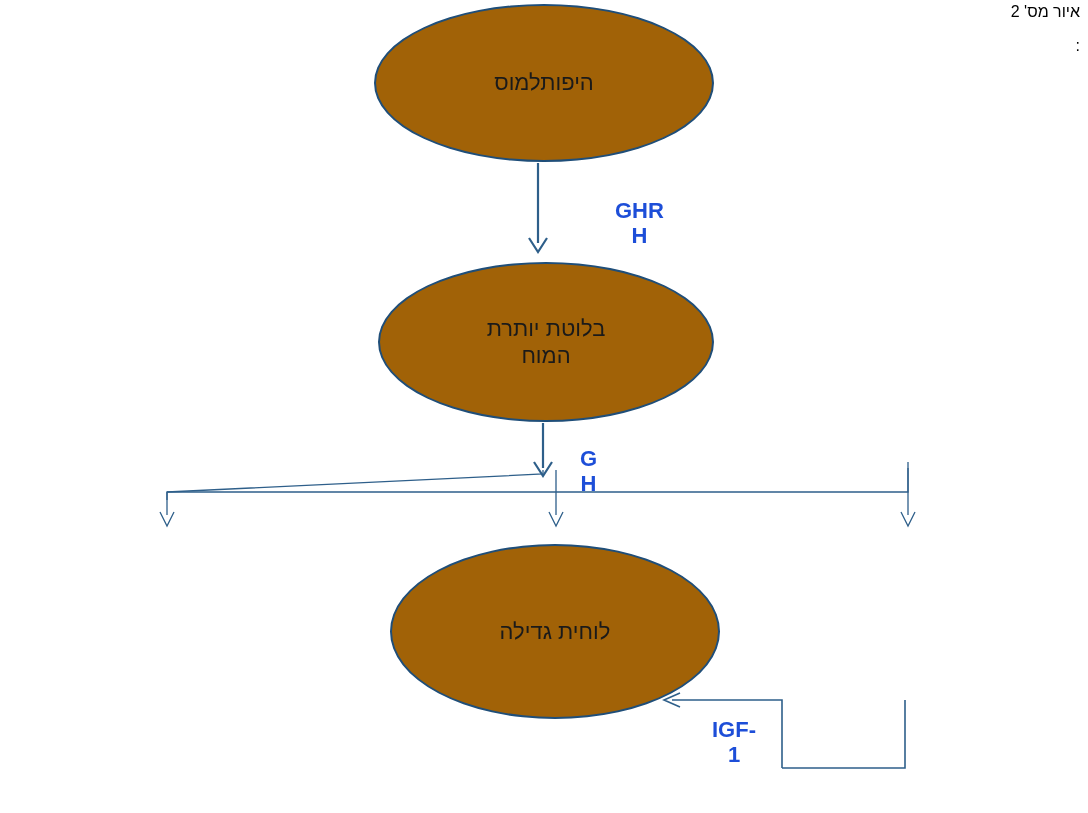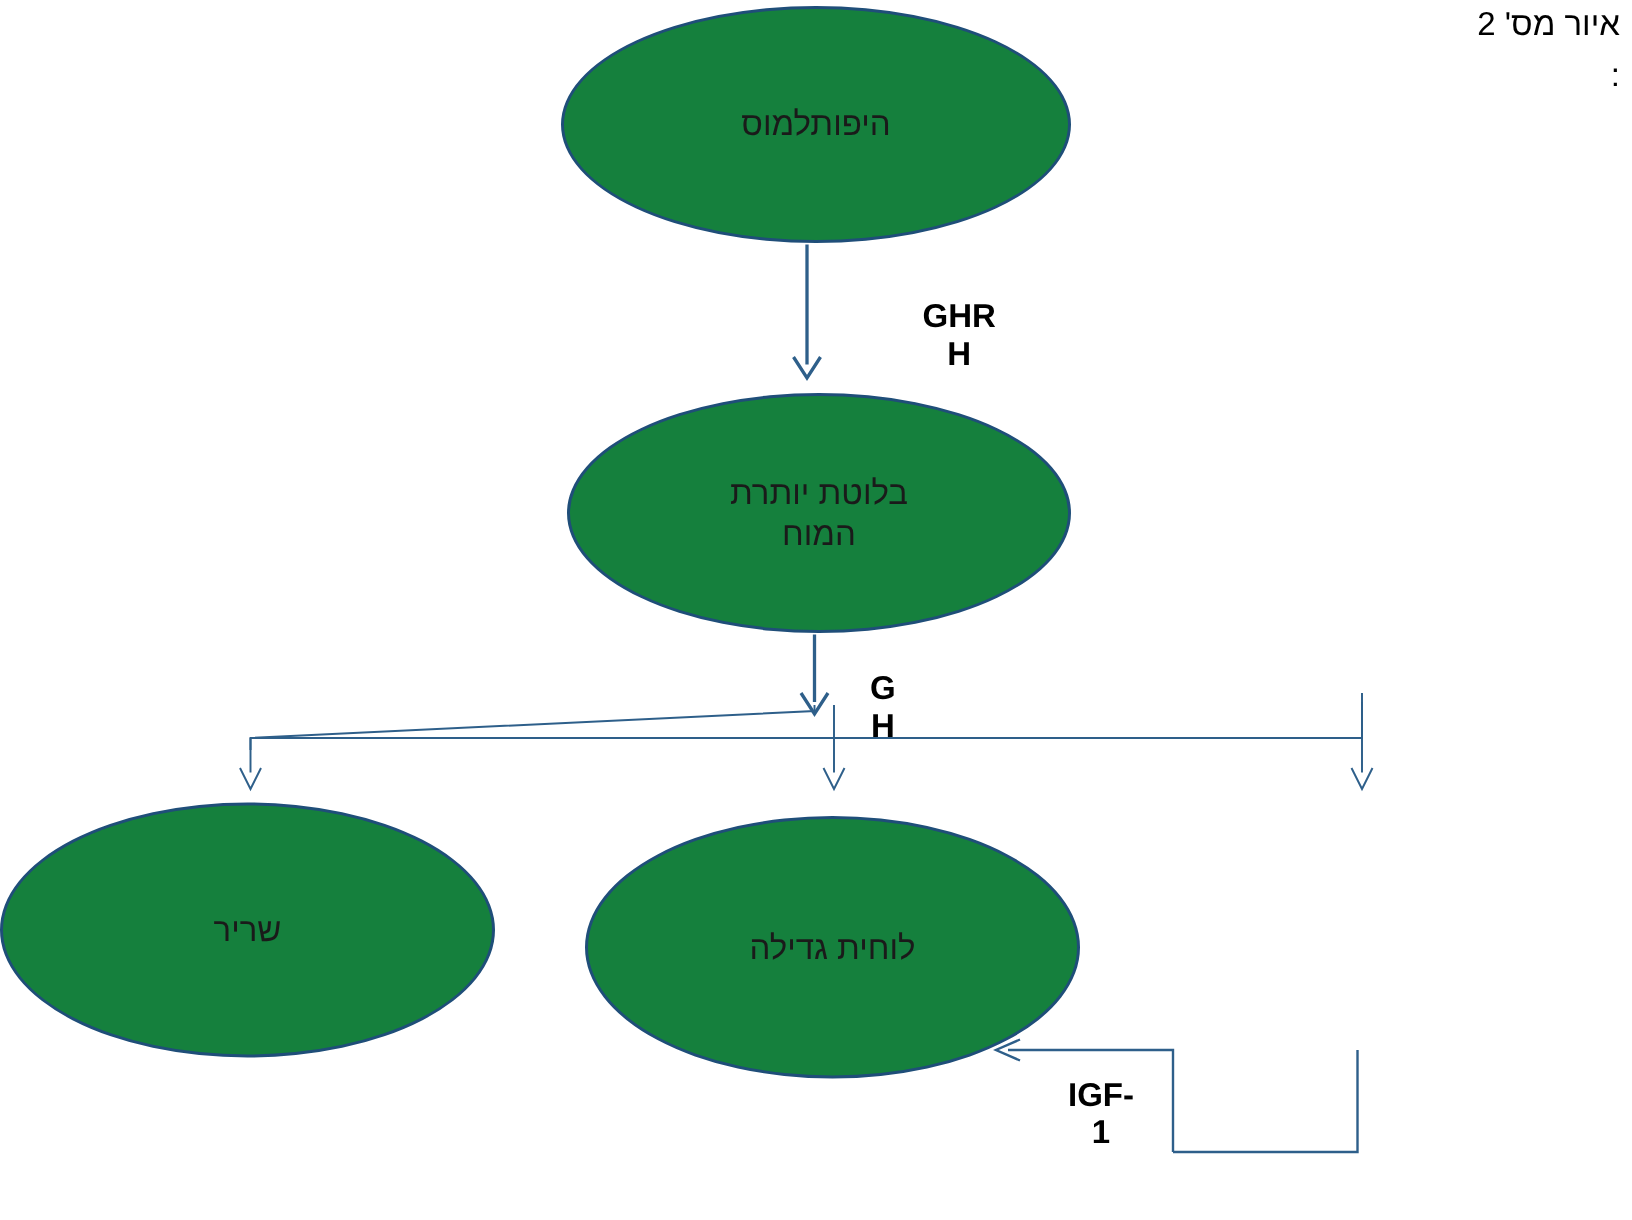--- a/index.html
+++ b/index.html
@@ -14,48 +14,48 @@
     position: relative;
     width: 1088px;
     height: 813px;
     background: #ffffff;
     overflow: hidden;
   }
   .node {
     position: absolute;
     border: 2.5px solid #1F4E79;
     border-radius: 50%;
-    background: #15803d;
+    background: #a16207;
     display: flex;
     align-items: center;
     justify-content: center;
     text-align: center;
     box-sizing: border-box;
     color: #1a1a1a;
     font-size: 22px;
     line-height: 1.25;
     direction: rtl;
   }
   .node span {
     display: block;
     padding: 0 14px;
   }
   .edge-label {
     position: absolute;
-    color: #000000;
+    color: #1d4ed8;
     font-size: 22px;
     font-weight: bold;
     line-height: 1.15;
     white-space: pre;
     text-align: center;
   }
   .caption {
     position: absolute;
     color: #000000;
-    font-size: 22px;
+    font-size: 16px;
     direction: rtl;
     text-align: center;
     line-height: 1.3;
     white-space: pre;
   }
   svg.wires {
     position: absolute;
     left: 0;
     top: 0;
     width: 1088px;
@@ -103,23 +103,20 @@
 
   <div class="node" style="left:374px;top:4px;width:340px;height:158px;">
     <span>היפותלמוס</span>
   </div>
 
   <div class="node" style="left:378px;top:262px;width:336px;height:160px;">
     <span style="white-space:pre-line;">בלוטת יותרת
 המוח</span>
   </div>
 
-  <div class="node" style="left:0px;top:535px;width:330px;height:170px;">
-    <span>שריר</span>
-  </div>
 
   <div class="node" style="left:390px;top:544px;width:330px;height:175px;">
     <span>לוחית גדילה</span>
   </div>
 
 
   <div class="edge-label" style="left:615px;top:198px;">GHR
 H</div>
   <div class="edge-label" style="left:580px;top:446px;">G
 H</div>

